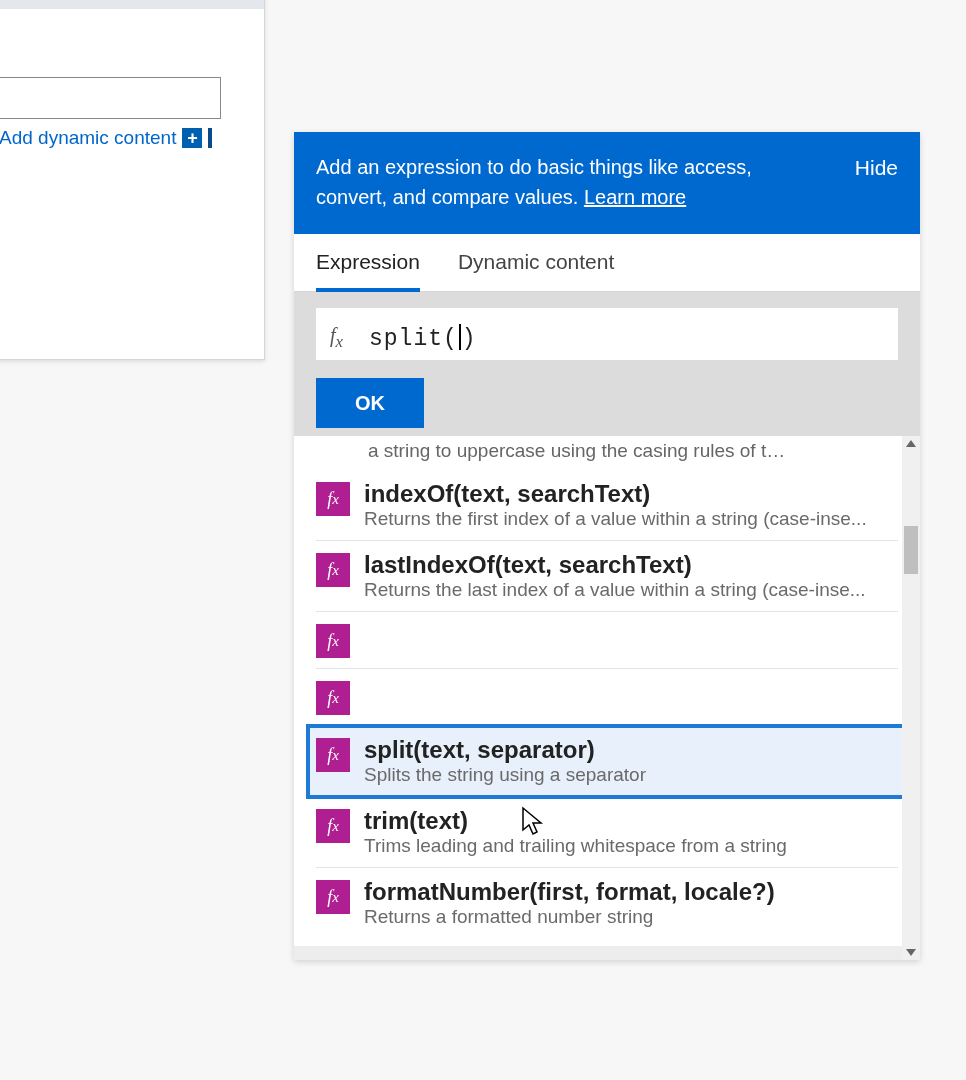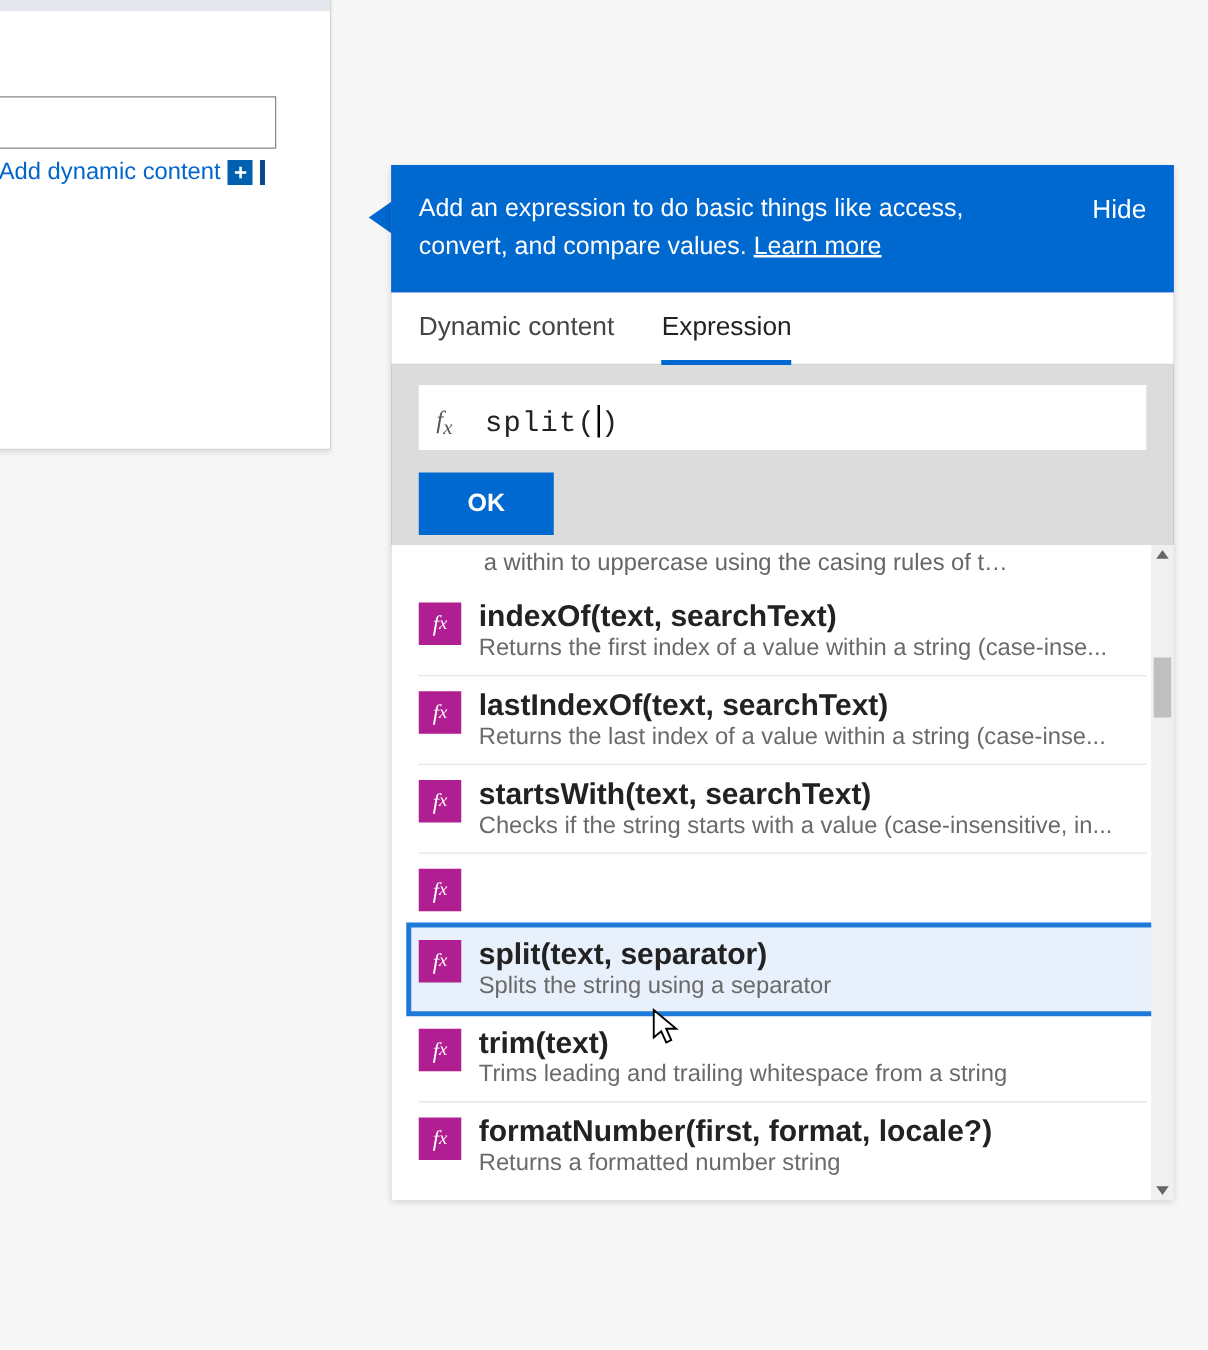--- a/index.html
+++ b/index.html
@@ -64,24 +64,24 @@
     top: 160px;
     width: 0; height: 0;
     border-top: 14px solid transparent;
     border-bottom: 14px solid transparent;
     border-right: 20px solid #0069d0;
   }
 
   
   .flyout {
     position: absolute;
-    left: 313px;
+    left: 294px;
     top: 132px;
     width: 626px;
-    background: #8b5cf6;
+    background: #0ea5e9;
     box-shadow: 0 2px 6px rgba(0,0,0,0.15);
   }
   .flyout-header {
     background: #0069d0;
     color: #fff;
     padding: 20px 22px 22px 22px;
     display: flex;
     justify-content: space-between;
     align-items: flex-start;
     font-size: 20px;
@@ -287,62 +287,58 @@
 <div class="flyout">
 
   <div class="flyout-header">
     <div class="blurb">
       <span>Add an expression to do basic things like access, convert, and compare values. </span><a href="#">Learn more</a>
     </div>
     <div class="hide">Hide</div>
   </div>
 
   <div class="tabs">
+    <div class="tab active">Expression</div>
     <div class="tab">Dynamic content</div>
-    <div class="tab active">Expression</div>
   </div>
 
   <div class="expr-area">
     <div class="expr-input-wrap">
       <span class="fx-small">f<sub>x</sub></span>
       <span class="expr-text">
         <span>split(</span><span class="caret"></span><span>)</span>
       </span>
     </div>
     <button class="ok-btn">OK</button>
   </div>
 
   <div class="fn-scroll">
     <div class="fn-list">
 
       <div class="fn-partial-top">
-        <span>a within to uppercase using the casing rules of t…</span>
+        <span>a string to uppercase using the casing rules of t…</span>
       </div>
 
       <div id="fn-items">
           <div class="fn-item">
             <div class="fx-badge">f<sub>x</sub></div>
             <div class="fn-text">
               <div class="fn-name">indexOf(text, searchText)</div>
               <div class="fn-desc">Returns the first index of a value within a string (case-inse...</div>
             </div>
           </div>
           <div class="fn-item">
             <div class="fx-badge">f<sub>x</sub></div>
             <div class="fn-text">
               <div class="fn-name">lastIndexOf(text, searchText)</div>
               <div class="fn-desc">Returns the last index of a value within a string (case-inse...</div>
             </div>
           </div>
           <div class="fn-item">
             <div class="fx-badge">f<sub>x</sub></div>
-            <div class="fn-text">
-              <div class="fn-name">startsWith(text, searchText)</div>
-              <div class="fn-desc">Checks if the string starts with a value (case-insensitive, in...</div>
-            </div>
           </div>
           <div class="fn-item">
             <div class="fx-badge">f<sub>x</sub></div>
           </div>
           <div class="fn-item highlight-wrap">
             <div class="fx-badge">f<sub>x</sub></div>
             <div class="fn-text">
               <div class="fn-name">split(text, separator)</div>
               <div class="fn-desc">Splits the string using a separator</div>
             </div>

